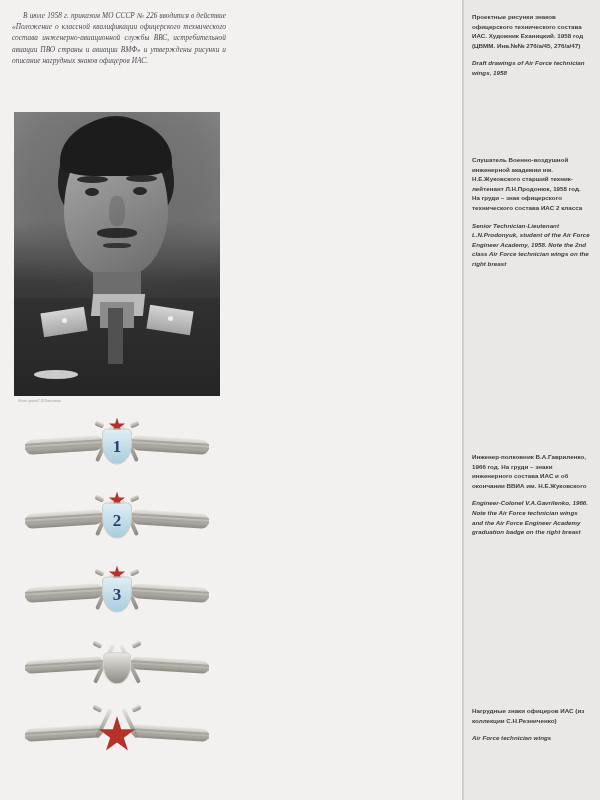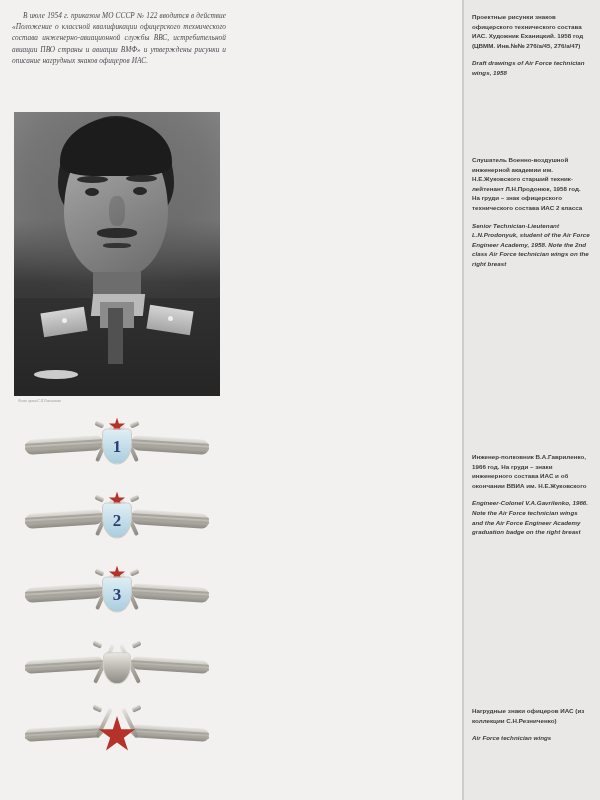--- a/index.html
+++ b/index.html
@@ -117,21 +117,21 @@
     font-size:3.6px;color:#9a9893;font-family:"Liberation Serif",serif;font-style:italic;}
 </style>
 </head>
 <body>
 
 <div class="page">
 
   <div class="col-left">
 
     <div class="topblock bodytext">
-      <p>В июле 1954 г. приказом МО СССР № 122 вводится в действие «Положение о классной квалификации офицерского технического состава инженерно-авиационной службы ВВС, истребительной авиации ПВО страны и авиации ВМФ» и утверждены рисунки и описание нагрудных знаков офицеров ИАС.</p>
+      <p>В июле 1958 г. приказом МО СССР № 226 вводится в действие «Положение о классной квалификации офицерского технического состава инженерно-авиационной службы ВВС, истребительной авиации ПВО страны и авиации ВМФ» и утверждены рисунки и описание нагрудных знаков офицеров ИАС.</p>
     </div>
 
     <div class="photo bw" id="portrait-1">
       <div class="face-bg"></div>
       <div class="hair" style="left:44px;top:4px;width:116px;height:112px;background:#232220;"></div>
       <div class="head" style="left:50px;top:16px;width:104px;height:150px;background:linear-gradient(150deg,#b4b0aa,#8d8984 55%,#6c6965);"></div>
       <div class="hair" style="left:46px;top:6px;width:112px;height:58px;background:#1d1c1b;border-radius:52% 52% 30% 30%/78% 78% 22% 22%;"></div>
       <div class="brow" style="left:63px;top:64px;width:31px;height:7px;"></div>
       <div class="brow" style="left:112px;top:63px;width:31px;height:7px;"></div>
       <div class="eye" style="left:71px;top:76px;width:14px;height:8px;"></div>

